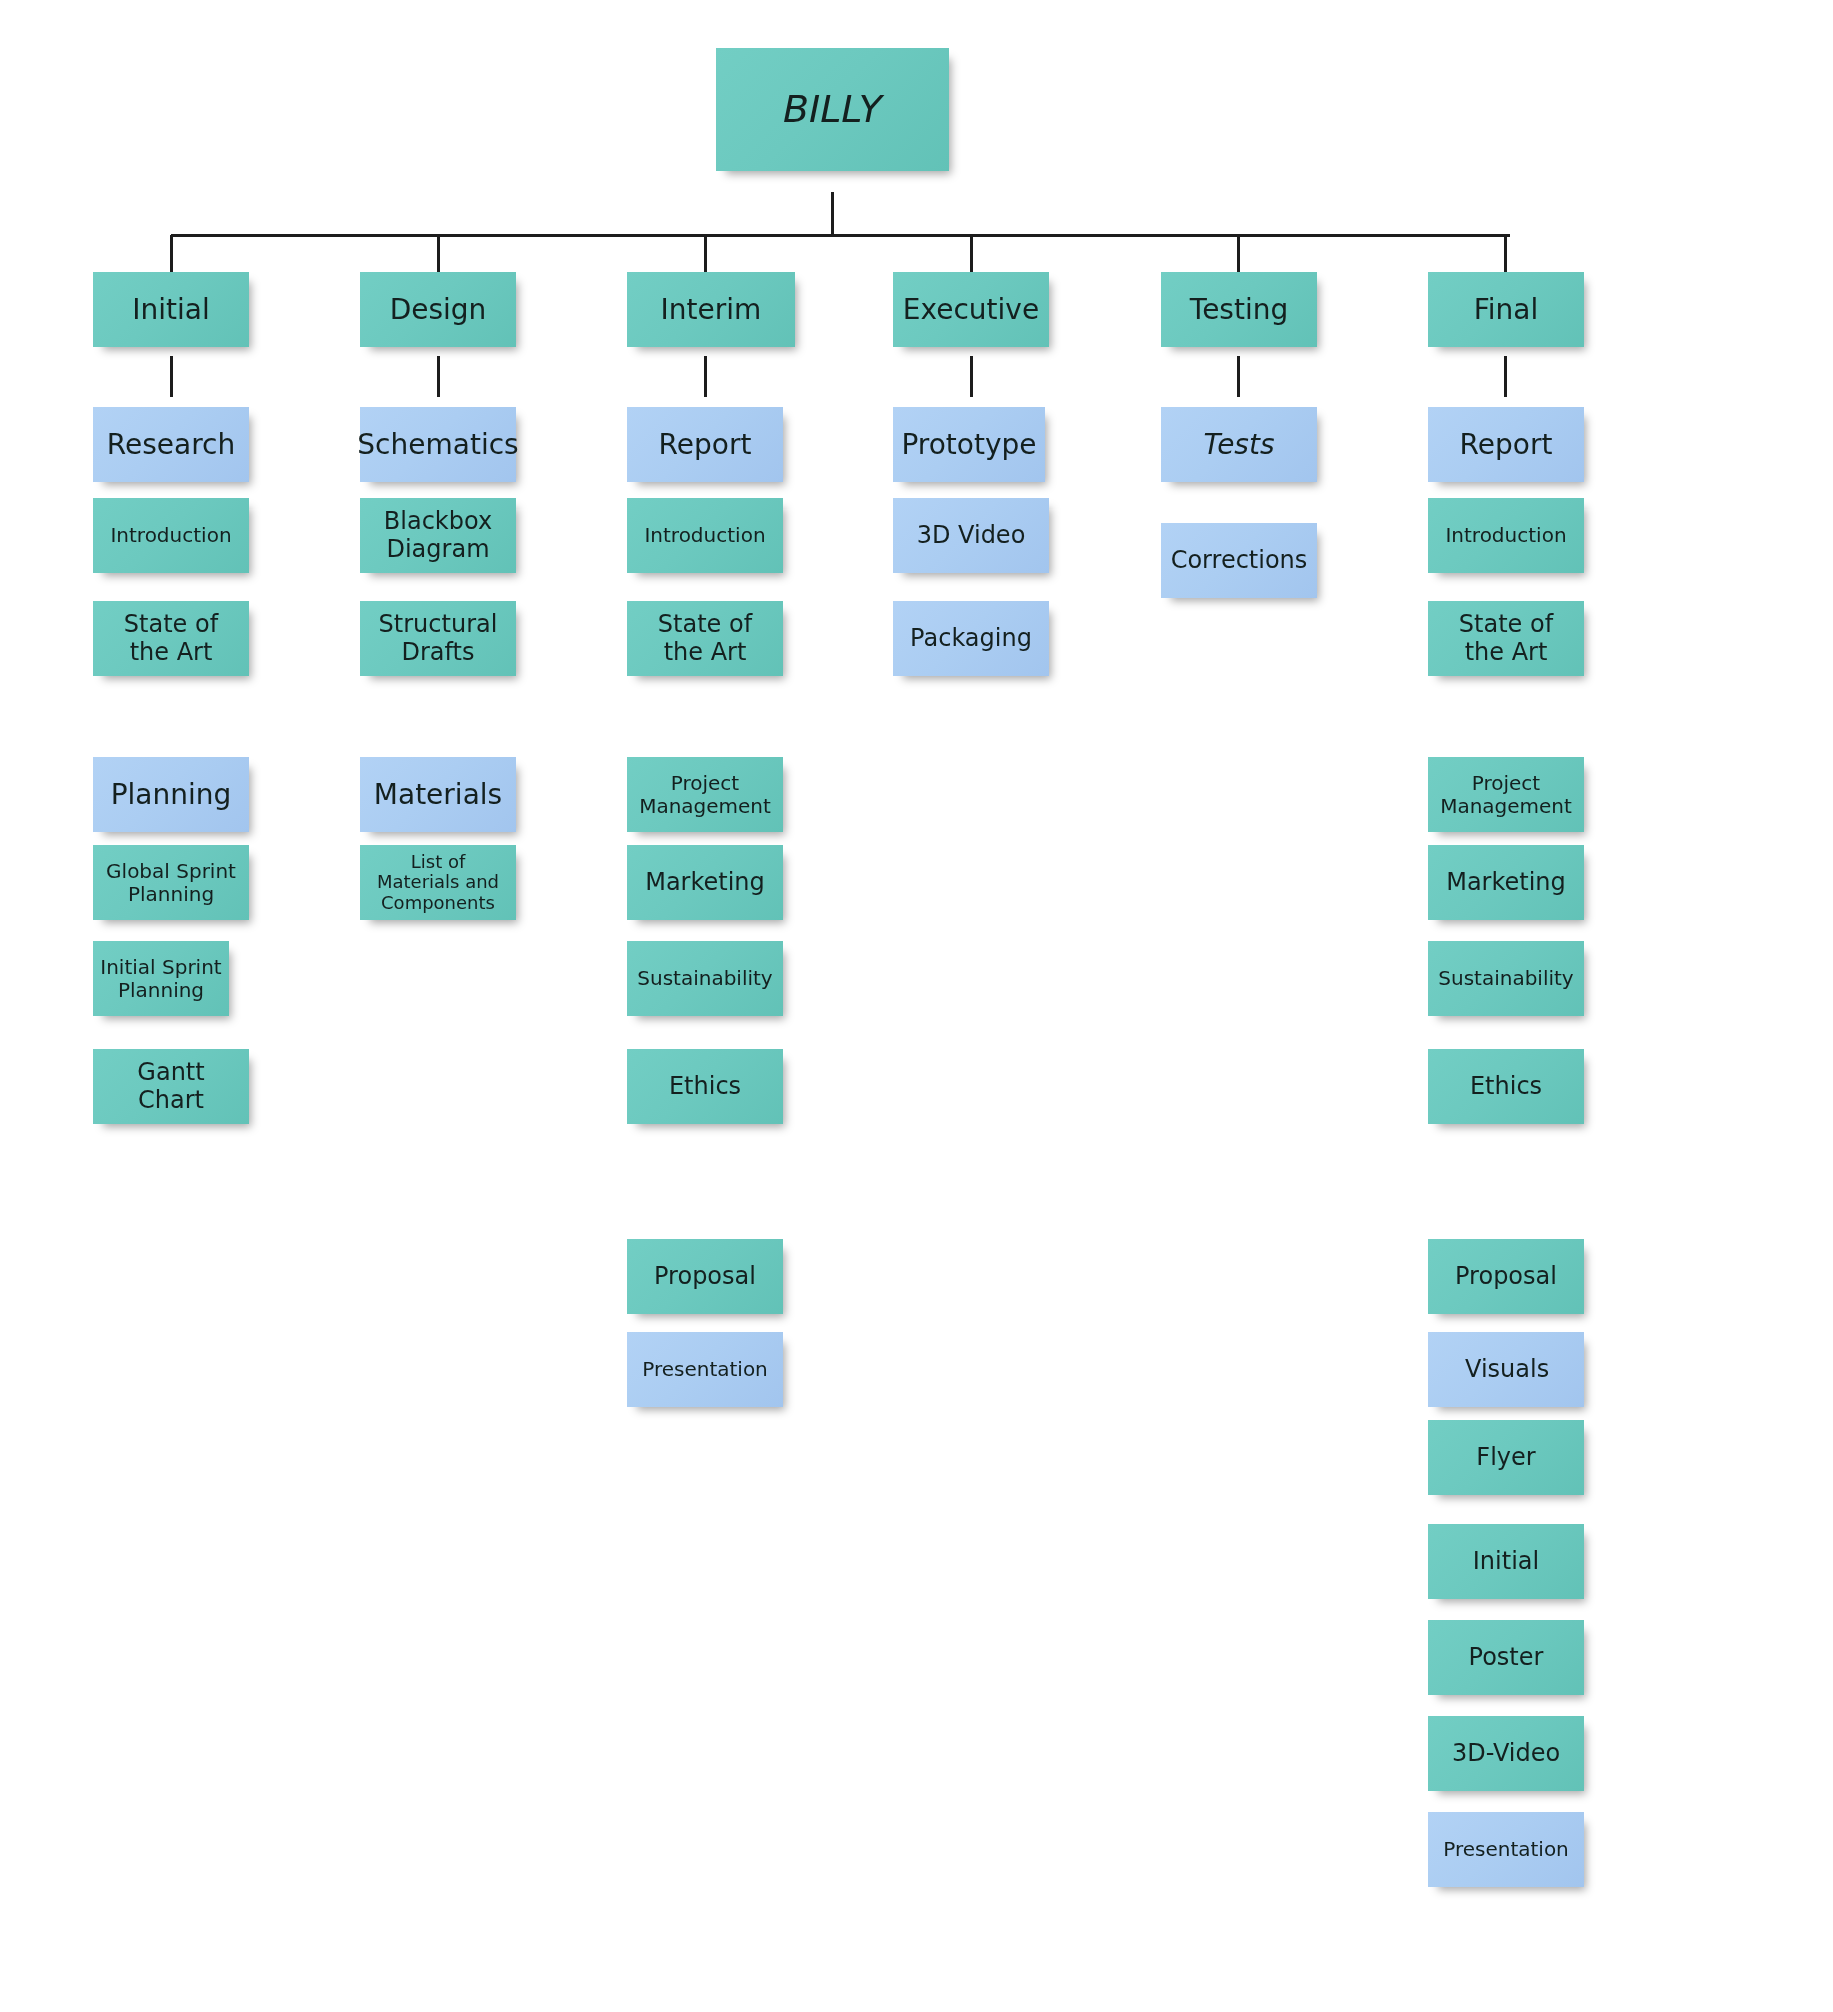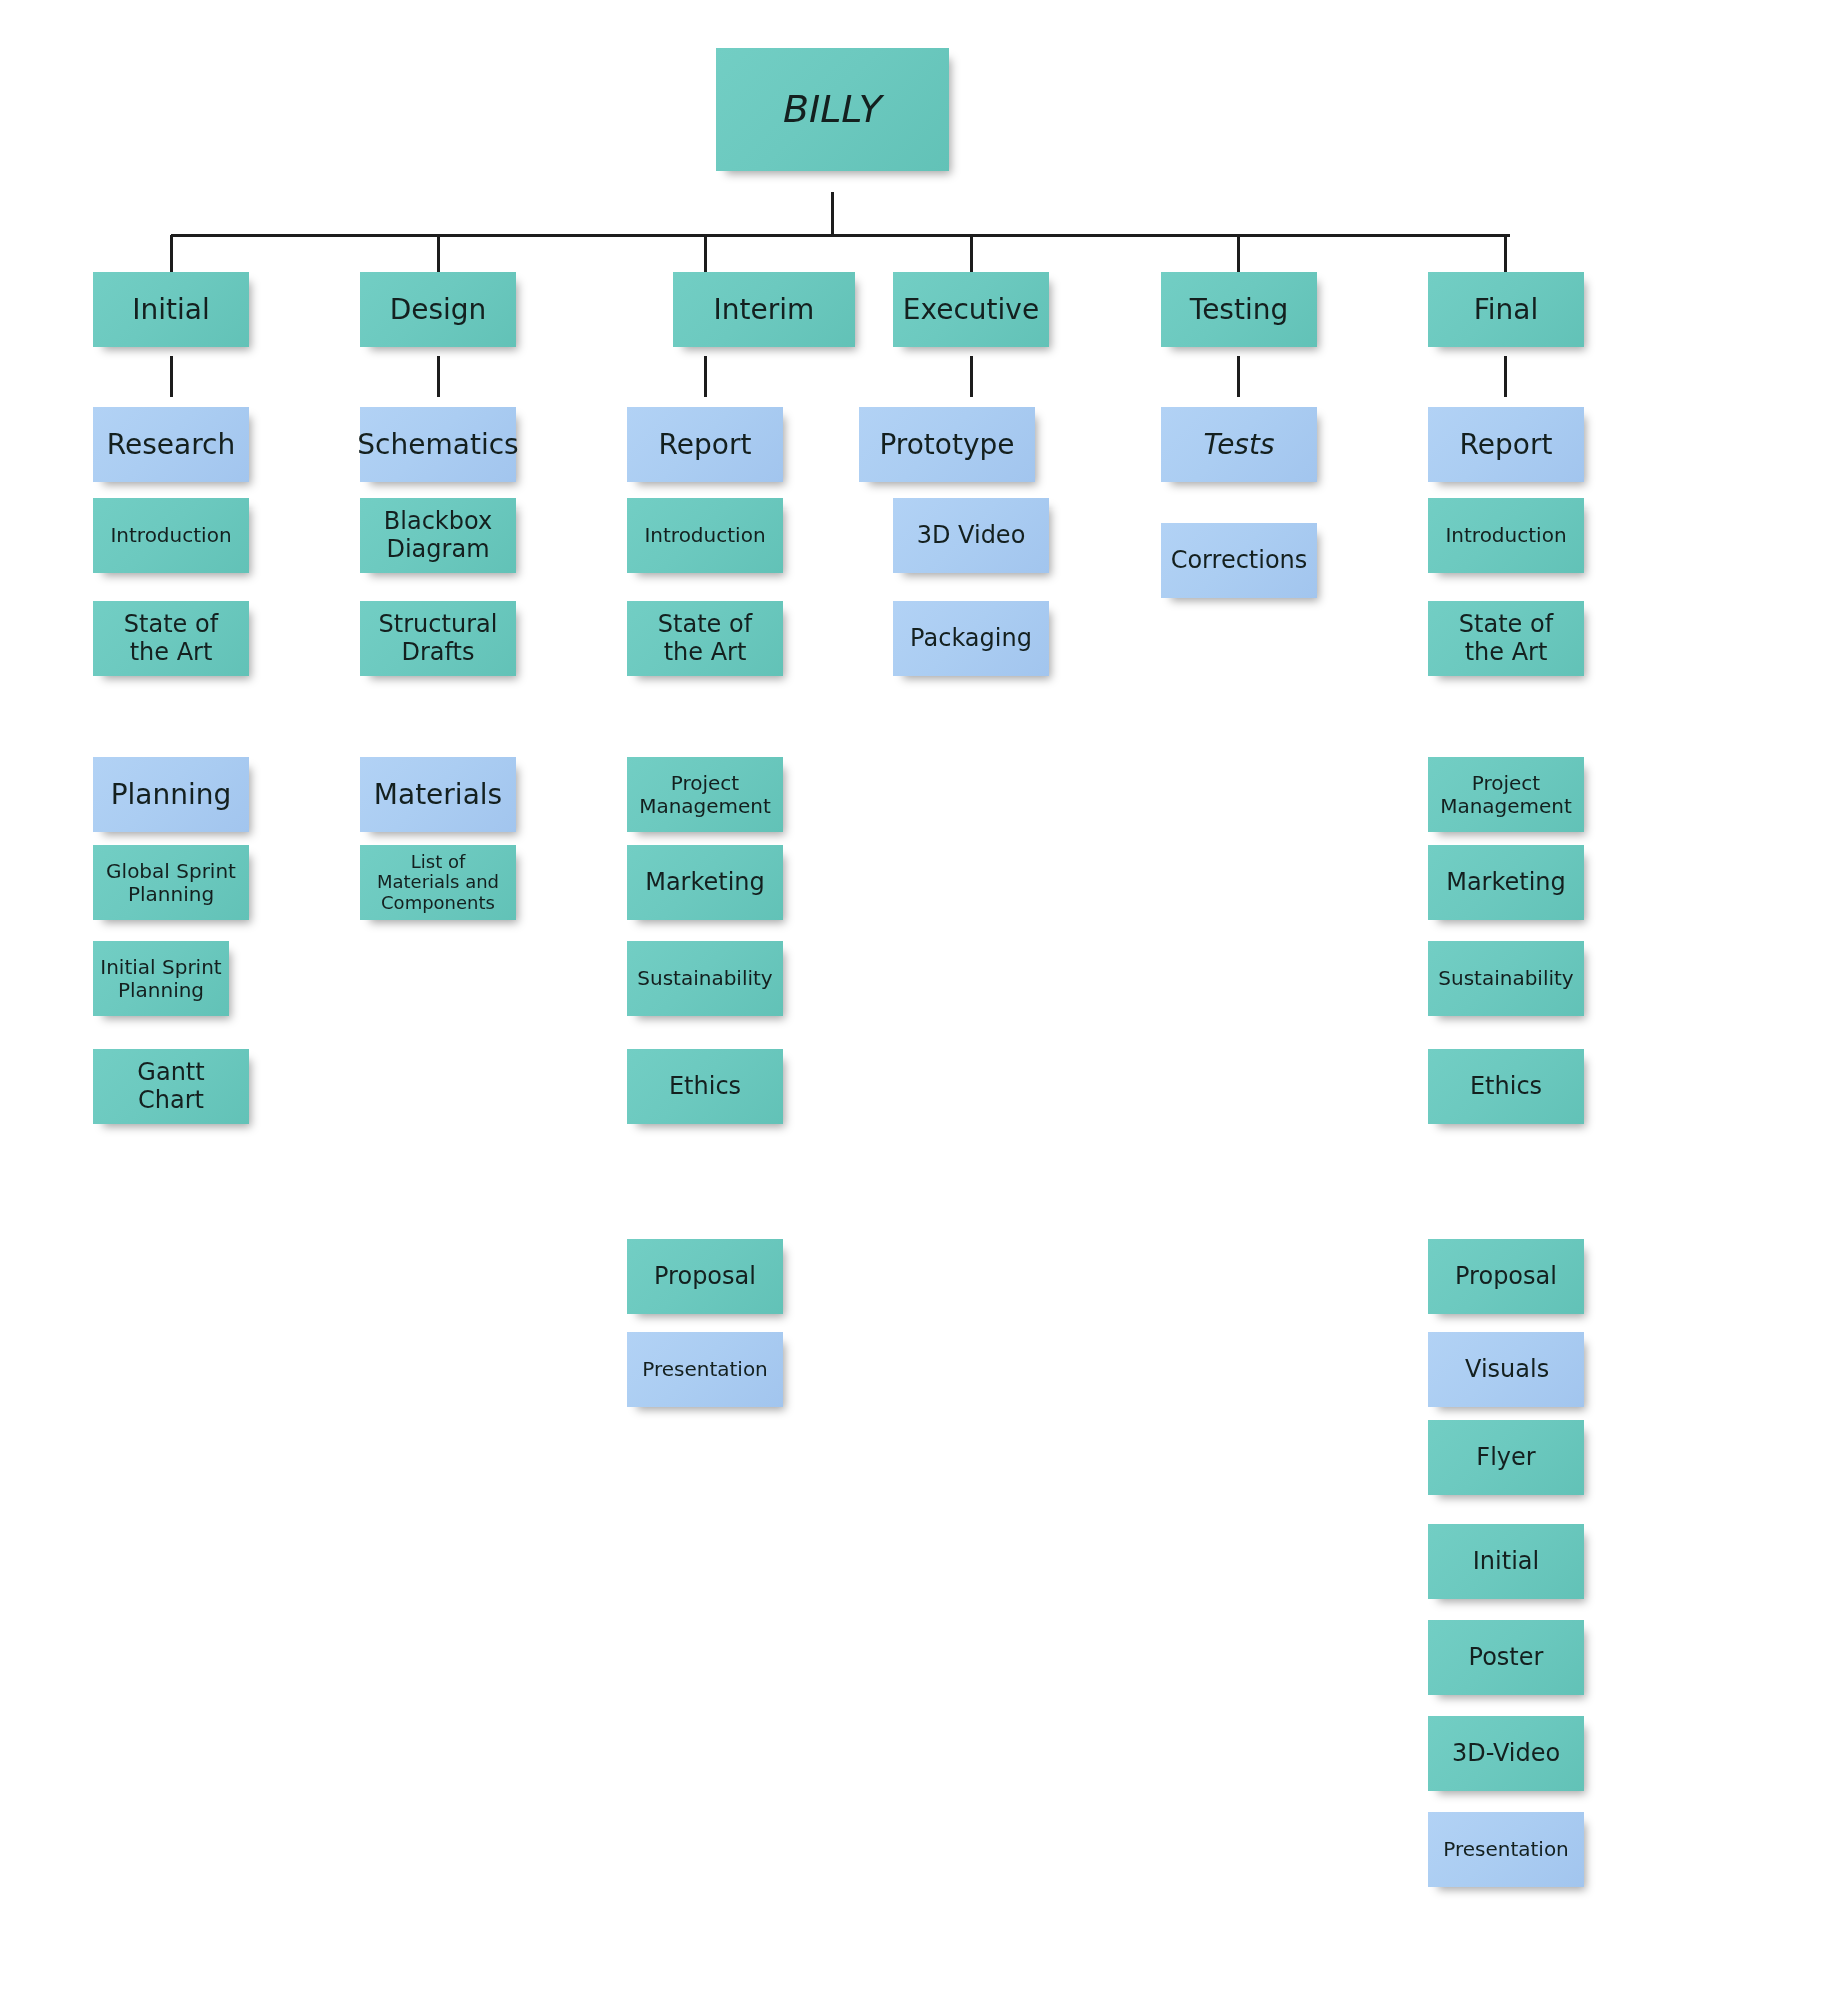--- a/index.html
+++ b/index.html
@@ -92,32 +92,32 @@
       <div class="card blue fs-major" style="left: 93px; top: 757px; width: 156px; height: 75px;">Planning</div>
       <div class="card teal fs-small" style="left: 93px; top: 845px; width: 156px; height: 75px;">Global Sprint<br>Planning</div>
       <div class="card teal fs-small" style="left: 93px; top: 941px; width: 136px; height: 75px;">Initial Sprint<br>Planning</div>
       <div class="card teal fs-mid" style="left: 93px; top: 1049px; width: 156px; height: 75px;">Gantt<br>Chart</div>
       <div class="card teal fs-header" style="left: 360px; top: 272px; width: 156px; height: 75px;">Design</div>
       <div class="card blue fs-major" style="left: 360px; top: 407px; width: 156px; height: 75px;">Schematics</div>
       <div class="card teal fs-mid" style="left: 360px; top: 498px; width: 156px; height: 75px;">Blackbox<br>Diagram</div>
       <div class="card teal fs-mid" style="left: 360px; top: 601px; width: 156px; height: 75px;">Structural<br>Drafts</div>
       <div class="card blue fs-major" style="left: 360px; top: 757px; width: 156px; height: 75px;">Materials</div>
       <div class="card teal fs-tiny" style="left: 360px; top: 845px; width: 156px; height: 75px;">List of<br>Materials and<br>Components</div>
-      <div class="card teal fs-header" style="left: 627px; top: 272px; width: 182px; height: 75px; margin-left: 46px;">Interim</div>
+      <div class="card teal fs-header" style="left: 627px; top: 272px; width: 168px; height: 75px;">Interim</div>
       <div class="card blue fs-major" style="left: 627px; top: 407px; width: 156px; height: 75px;">Report</div>
       <div class="card teal fs-small" style="left: 627px; top: 498px; width: 156px; height: 75px;">Introduction</div>
       <div class="card teal fs-mid" style="left: 627px; top: 601px; width: 156px; height: 75px;">State of<br>the Art</div>
       <div class="card teal fs-small" style="left: 627px; top: 757px; width: 156px; height: 75px;">Project<br>Management</div>
       <div class="card teal fs-mid" style="left: 627px; top: 845px; width: 156px; height: 75px;">Marketing</div>
       <div class="card teal fs-small" style="left: 627px; top: 941px; width: 156px; height: 75px;">Sustainability</div>
       <div class="card teal fs-mid" style="left: 627px; top: 1049px; width: 156px; height: 75px;">Ethics</div>
       <div class="card teal fs-mid" style="left: 627px; top: 1239px; width: 156px; height: 75px;">Proposal</div>
       <div class="card blue fs-small" style="left: 627px; top: 1332px; width: 156px; height: 75px;">Presentation</div>
       <div class="card teal fs-header" style="left: 893px; top: 272px; width: 156px; height: 75px;">Executive</div>
-      <div class="card blue fs-major" style="left: 859px; top: 407px; width: 176px; height: 75px;">Prototype</div>
+      <div class="card blue fs-major" style="left: 893px; top: 407px; width: 152px; height: 75px;">Prototype</div>
       <div class="card blue fs-mid" style="left: 893px; top: 498px; width: 156px; height: 75px;">3D Video</div>
       <div class="card blue fs-mid" style="left: 893px; top: 601px; width: 156px; height: 75px;">Packaging</div>
       <div class="card teal fs-header" style="left: 1161px; top: 272px; width: 156px; height: 75px;">Testing</div>
       <div class="card blue fs-major" style="left: 1161px; top: 407px; width: 156px; height: 75px; font-style: italic;">Tests</div>
       <div class="card blue fs-mid" style="left: 1161px; top: 498px; width: 156px; height: 75px; margin-top: 25px;">Corrections</div>
       <div class="card teal fs-header" style="left: 1428px; top: 272px; width: 156px; height: 75px;">Final</div>
       <div class="card blue fs-major" style="left: 1428px; top: 407px; width: 156px; height: 75px;">Report</div>
       <div class="card teal fs-small" style="left: 1428px; top: 498px; width: 156px; height: 75px;">Introduction</div>
       <div class="card teal fs-mid" style="left: 1428px; top: 601px; width: 156px; height: 75px;">State of<br>the Art</div>
       <div class="card teal fs-small" style="left: 1428px; top: 757px; width: 156px; height: 75px;">Project<br>Management</div>

